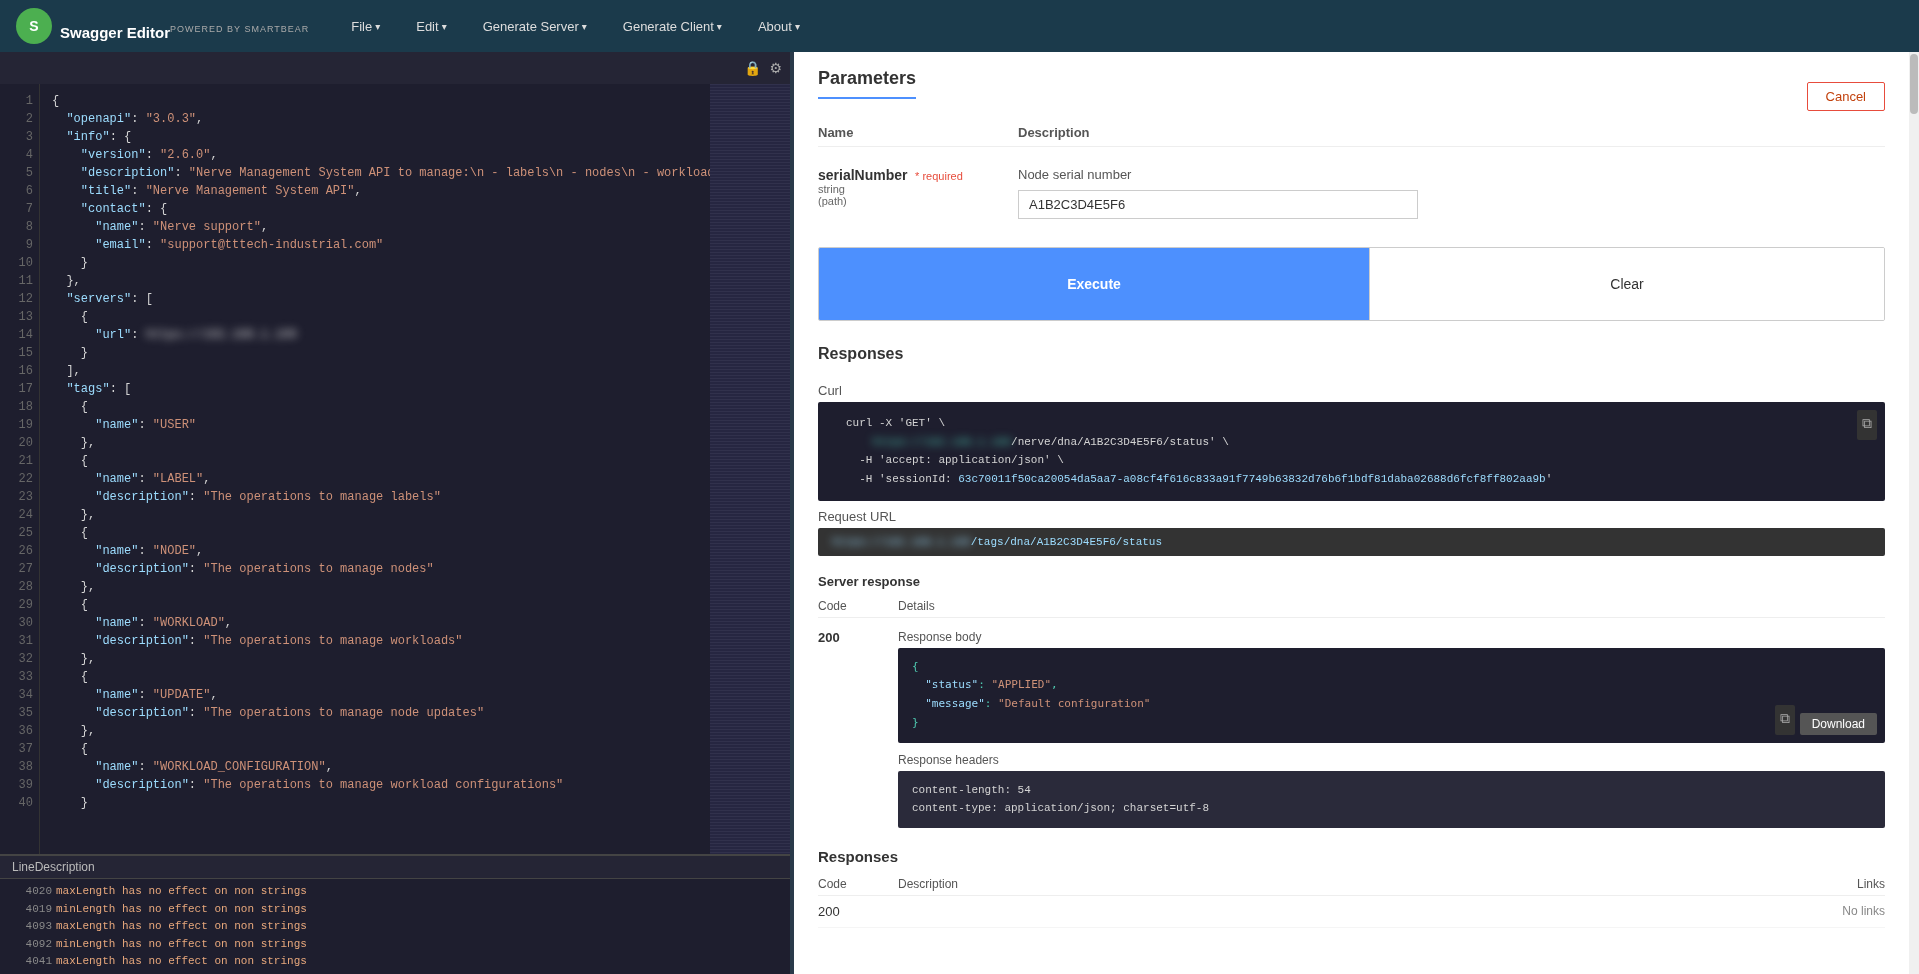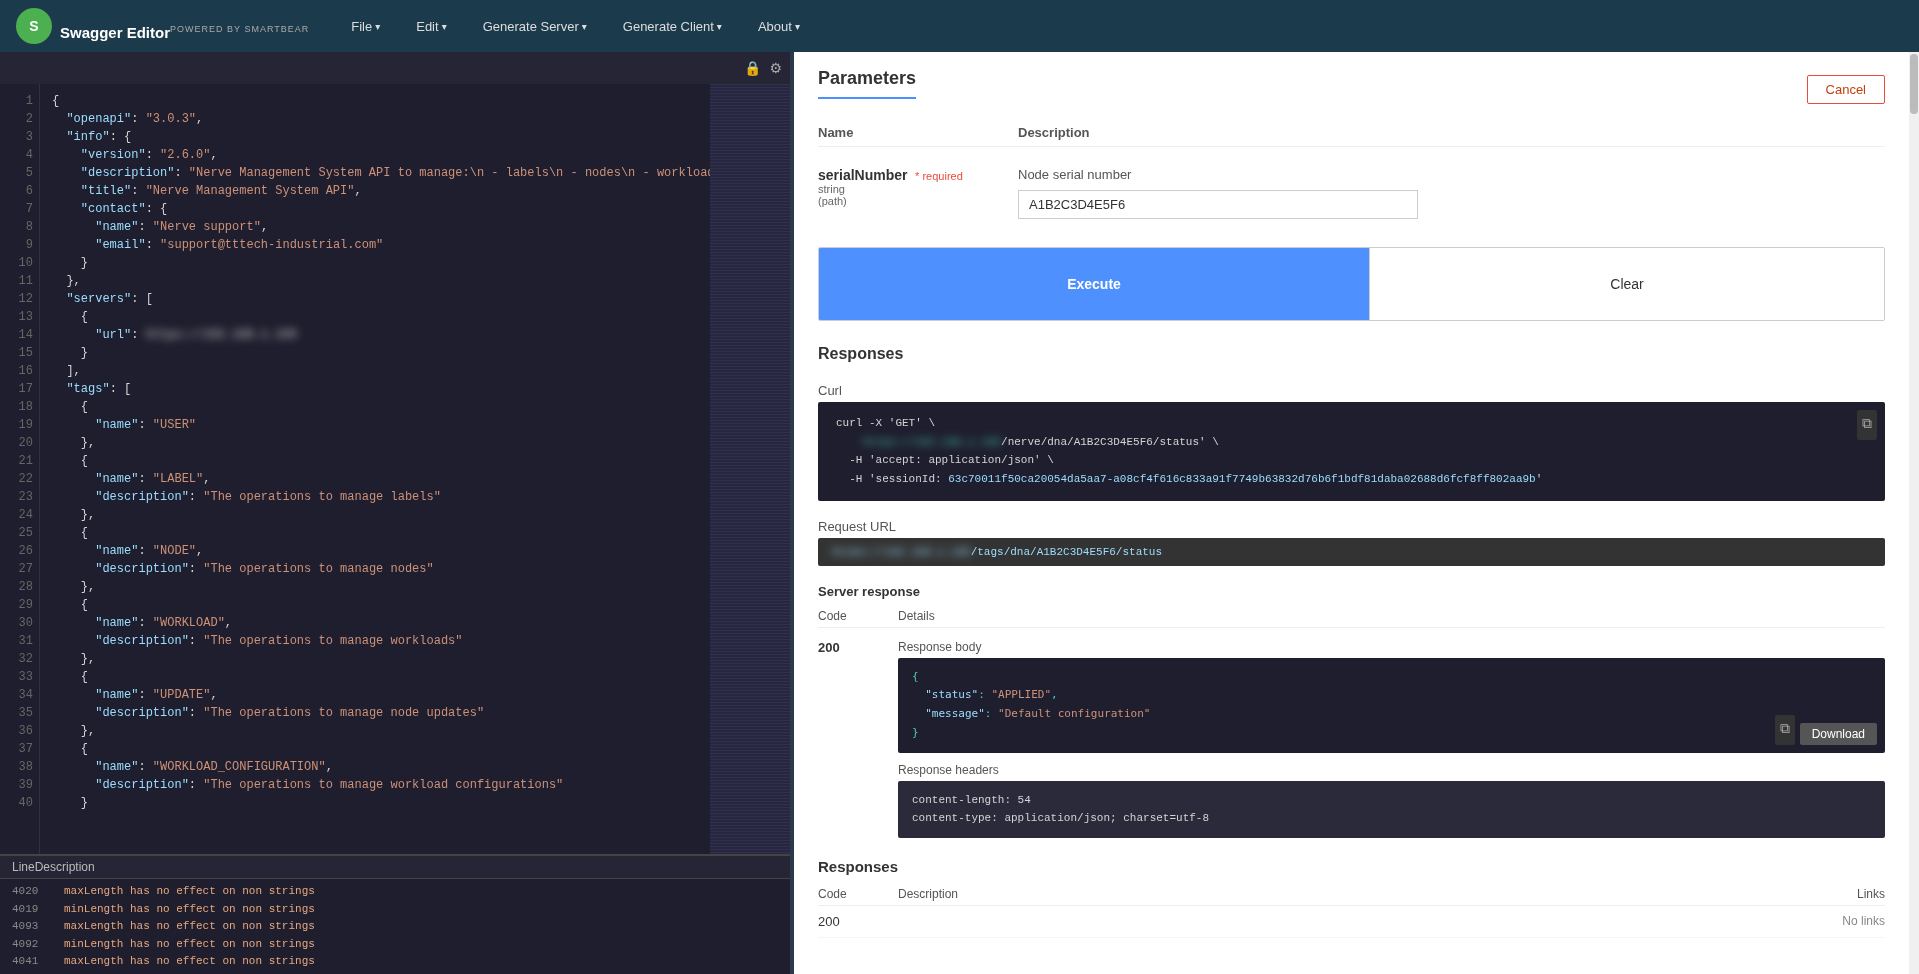--- a/index.html
+++ b/index.html
@@ -139,22 +139,23 @@
     .console-body {
       flex: 1;
       overflow: hidden;
       padding: 4px 12px;
       font-family: 'Courier New', monospace;
       font-size: 11px;
       color: #e8a87c;
     }
     .console-row {
       display: flex;
-      gap: 12px;
+      gap: 4px;
       line-height: 1.6;
+      text-align: right;
     }
     .console-line-num { color: #888; min-width: 40px; }
     .console-msg { color: #e8a87c; }
 
     
     .right-panel {
       flex: 1;
       background: #fff;
       display: flex;
       flex-direction: column;
@@ -169,21 +170,21 @@
       font-weight: bold;
       color: #333;
       padding-bottom: 8px;
       border-bottom: 2px solid #4d90fe;
       margin-bottom: 12px;
       display: inline-block;
     }
     .params-header {
       display: flex;
       justify-content: space-between;
-      align-items: center;
+      align-items: flex-end;
       margin-bottom: 8px;
     }
     .cancel-btn {
       border: 1px solid #e74c3c;
       color: #c2410c;
       background: #fff;
       padding: 6px 18px;
       cursor: pointer;
       font-size: 13px;
       border-radius: 2px;
@@ -271,25 +272,24 @@
       color: #555;
       margin: 8px 0 4px 0;
       font-weight: normal;
     }
 
     .curl-box {
       background: #1e1e2e;
       color: #d4d4d4;
       font-family: 'Courier New', monospace;
       font-size: 11px;
-      padding: 12px 18px;
+      padding: 12px 28px;
       border-radius: 2px;
       position: relative;
       line-height: 1.7;
-      margin-bottom: 10px;
     }
     .curl-box .curl-green { color: #4ec9b0; }
     .curl-box .curl-white { color: #d4d4d4; }
     .curl-box .curl-session { color: #9cdcfe; }
     .copy-icon {
       position: absolute;
       top: 8px;
       right: 8px;
       color: #aaa;
       cursor: pointer;

